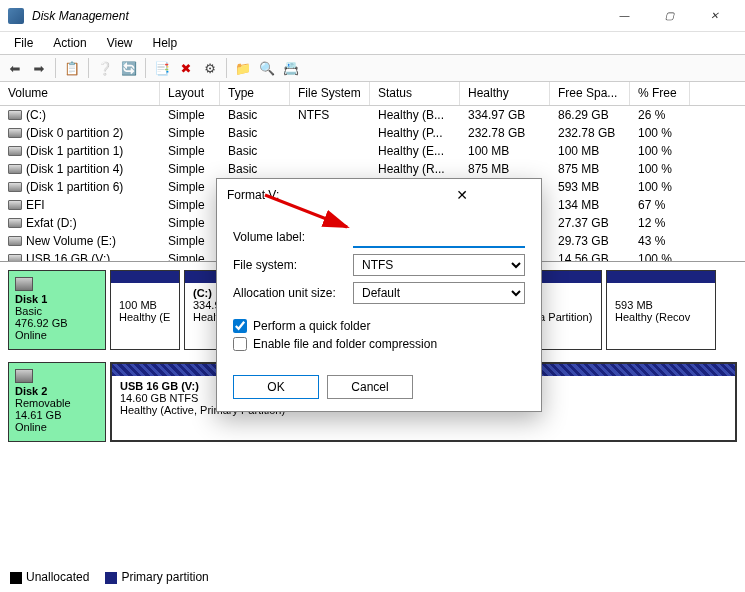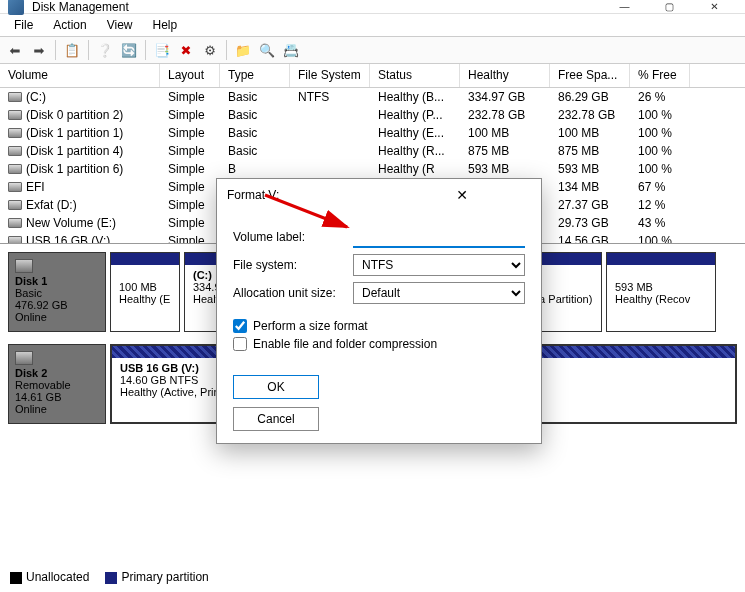--- a/index.html
+++ b/index.html
@@ -1,18 +1,18 @@
 <!DOCTYPE html>
 <html><head>
 <meta charset="utf-8">
 <style>
 * { box-sizing: border-box; margin: 0; padding: 0; }
 body { font-family: "Segoe UI", Tahoma, sans-serif; font-size: 12px; background: #fff; width: 745px; height: 592px; overflow: hidden; position: relative; }
 
-.titlebar { height: 14px; display: flex; align-items: center; padding: 0 8px; border-bottom: 1px solid #e0e0e0; }
+.titlebar { height: 32px; display: flex; align-items: center; padding: 0 8px; border-bottom: 1px solid #e0e0e0; font-style: italic; }
 .titlebar .icon { width: 16px; height: 16px; margin-right: 8px; background: linear-gradient(135deg,#4a7fb0,#2c5a8a); border-radius: 2px; display:inline-block;}
 .titlebar .title { flex: 1; font-size: 12px; }
 .winbtns { display: flex; gap: 0; }
 .winbtn { width: 45px; height: 30px; display: flex; align-items: center; justify-content: center; font-size: 10px; color:#333;}
 
 .menubar { height: 22px; display: flex; align-items: center; padding: 0 6px; gap: 4px; }
 .menubar span { padding: 2px 8px; }
 
 .toolbar { height: 28px; border-top: 1px solid #ccc; border-bottom: 1px solid #ccc; display: flex; align-items: center; padding: 0 4px; gap: 2px; background:#fafafa;}
 .toolbar .tbtn { width: 22px; height: 22px; display:flex; align-items:center; justify-content:center; font-size:13px; color:#444;}
@@ -23,21 +23,21 @@
 .c-vol{width:160px}.c-lay{width:60px}.c-type{width:70px}.c-fs{width:80px}.c-st{width:90px}.c-cap{width:90px}.c-fr{width:80px}.c-pct{width:60px}
 
 .vol-list { height: 155px; overflow:hidden;}
 .vol-row { display:flex; height:18px; align-items:center; font-size:12px;}
 .vol-row .col{padding:1px 8px; white-space:nowrap; overflow:hidden;}
 .vol-row .c-vol{display:flex;align-items:center;gap:4px;}
 .drvico{width:14px;height:10px;background:linear-gradient(#ddd,#888);border-radius:1px;display:inline-block;border:1px solid #666;}
 
 .graphical { border-top: 1px solid #999; padding: 8px; background:#fff; height:200px;}
 .diskrow { display:flex; height:80px; margin-bottom:12px;}
-.diskinfo { width:98px; border:1px solid #333; padding:6px; font-size:11px; background:#737373;}
+.diskinfo { width:98px; border:1px solid #333; padding:6px; font-size:11px; background:#86efac;}
 .diskinfo .drvico2{width:18px;height:14px;background:linear-gradient(#ccc,#777);display:block;margin-bottom:2px;border:1px solid #555;}
 .partcont { flex:1; display:flex; gap:4px; margin-left:4px;}
 .part { border:1px solid #333; padding:4px 8px; font-size:11px; background:#fff; overflow:hidden;}
 .part .bar{height:12px;background:#1a237e;margin:-4px -8px 4px -8px;}
 .part.sel .bar{background:repeating-linear-gradient(45deg,#1a237e,#1a237e 3px,#3949ab 3px,#3949ab 6px);}
 .part.sel{border:2px solid #333;}
 .part b{font-weight:700;}
 
 .legend { position:absolute; bottom:8px; left:10px; font-size:12px; display:flex; gap:16px;}
 .legend .sw{width:12px;height:12px;display:inline-block;margin-right:4px;vertical-align:middle;}
@@ -47,21 +47,21 @@
 .dhdr{height:32px;display:flex;align-items:center;padding:0 10px;font-size:12px;gap:28px;}
 .dhdr span{flex:1;}
 .dclose{width:30px;text-align:center;font-size:14px;}
 .dbody{padding:12px 16px;}
 .frow{display:flex;align-items:center;height:28px;justify-content:flex-end;}
 .frow label{width:120px;}
 .frow input[type=text]{flex:1;border:none;border-bottom:2px solid #0078d4;height:22px;padding:0 4px;font-size:12px;}
 .frow select{flex:1;border:1px solid #888;height:22px;font-size:12px;padding:0 4px;background:#fff;}
 .chk{display:flex;align-items:center;gap:6px;margin-top:12px;}
 .chk input{width:14px;height:14px;accent-color:#0078d4;}
-.dbtns{display:flex;gap:8px;padding:12px 16px;flex-direction:column;}
+.dbtns{display:flex;gap:8px;padding:12px 16px;}
 .dbtns button{width:86px;height:24px;border:1px solid #888;background:#fff;font-size:12px;}
 .dbtns button:first-child{border-color:#0078d4;}
 
 .arrow{position:absolute;left:265px;top:195px;z-index:101;pointer-events:none;}
 .arrow svg{overflow:visible;}
 </style>
 </head>
 <body>
 
 <div class="titlebar">
@@ -257,21 +257,21 @@
     <div class="frow">
       <label>File system:</label>
       <select><option>NTFS</option></select>
     </div>
     <div class="frow">
       <label>Allocation unit size:</label>
       <select><option>Default</option></select>
     </div>
     <div class="chk">
       <input type="checkbox" checked="" style="">
-      <span>Perform a size format</span>
+      <span>Perform a quick folder</span>
     </div>
     <div class="chk" style="margin-top:4px">
       <input type="checkbox" style="">
       <span>Enable file and folder compression</span>
     </div>
   </div>
   <div class="dbtns">
     <button>OK</button>
     <button>Cancel</button>
   </div>

